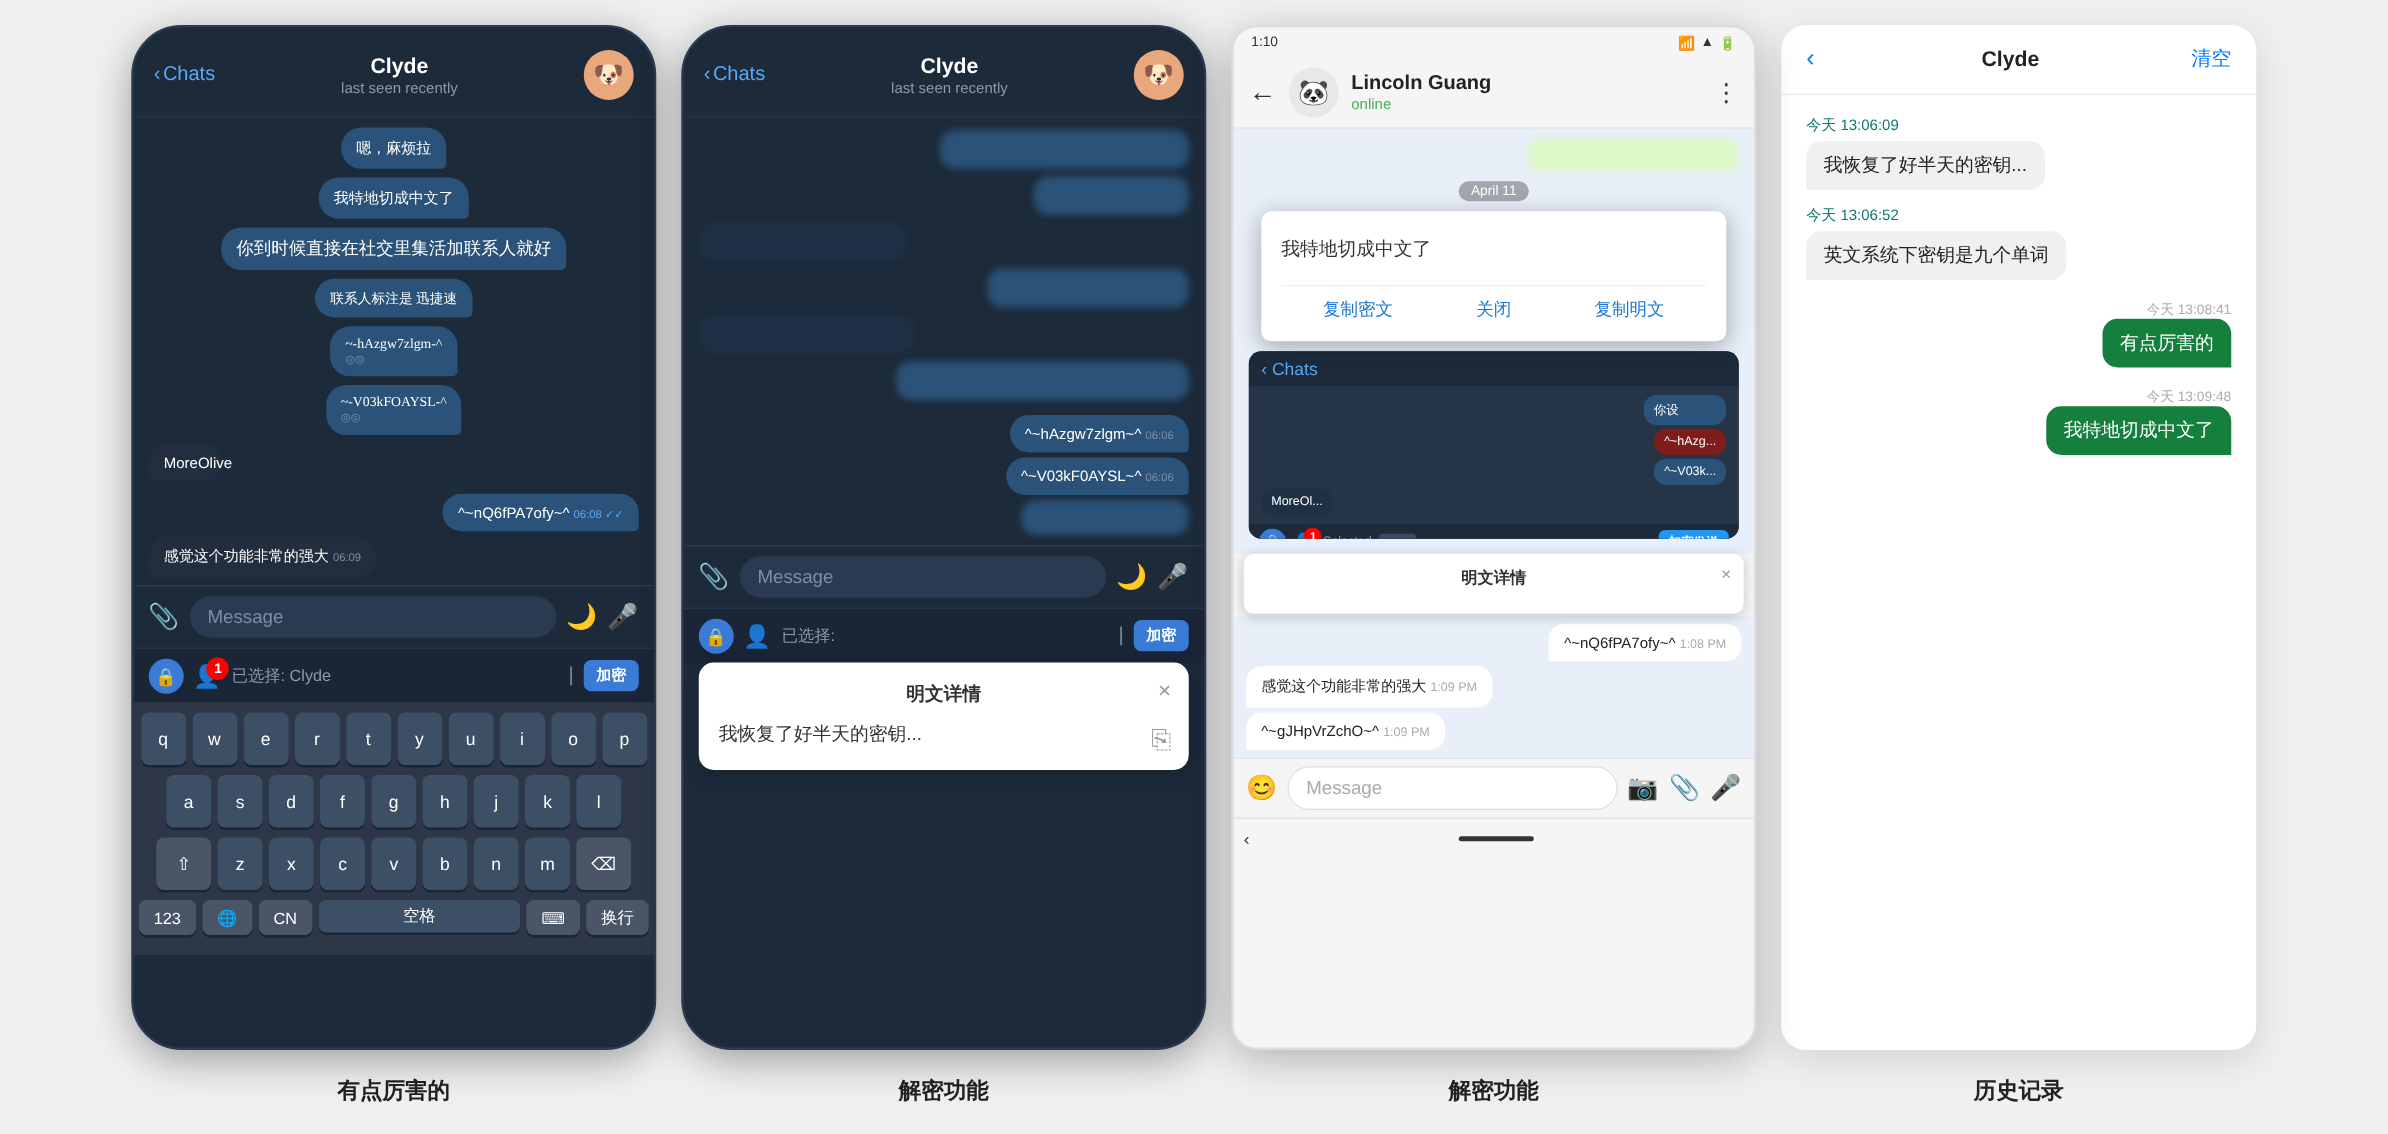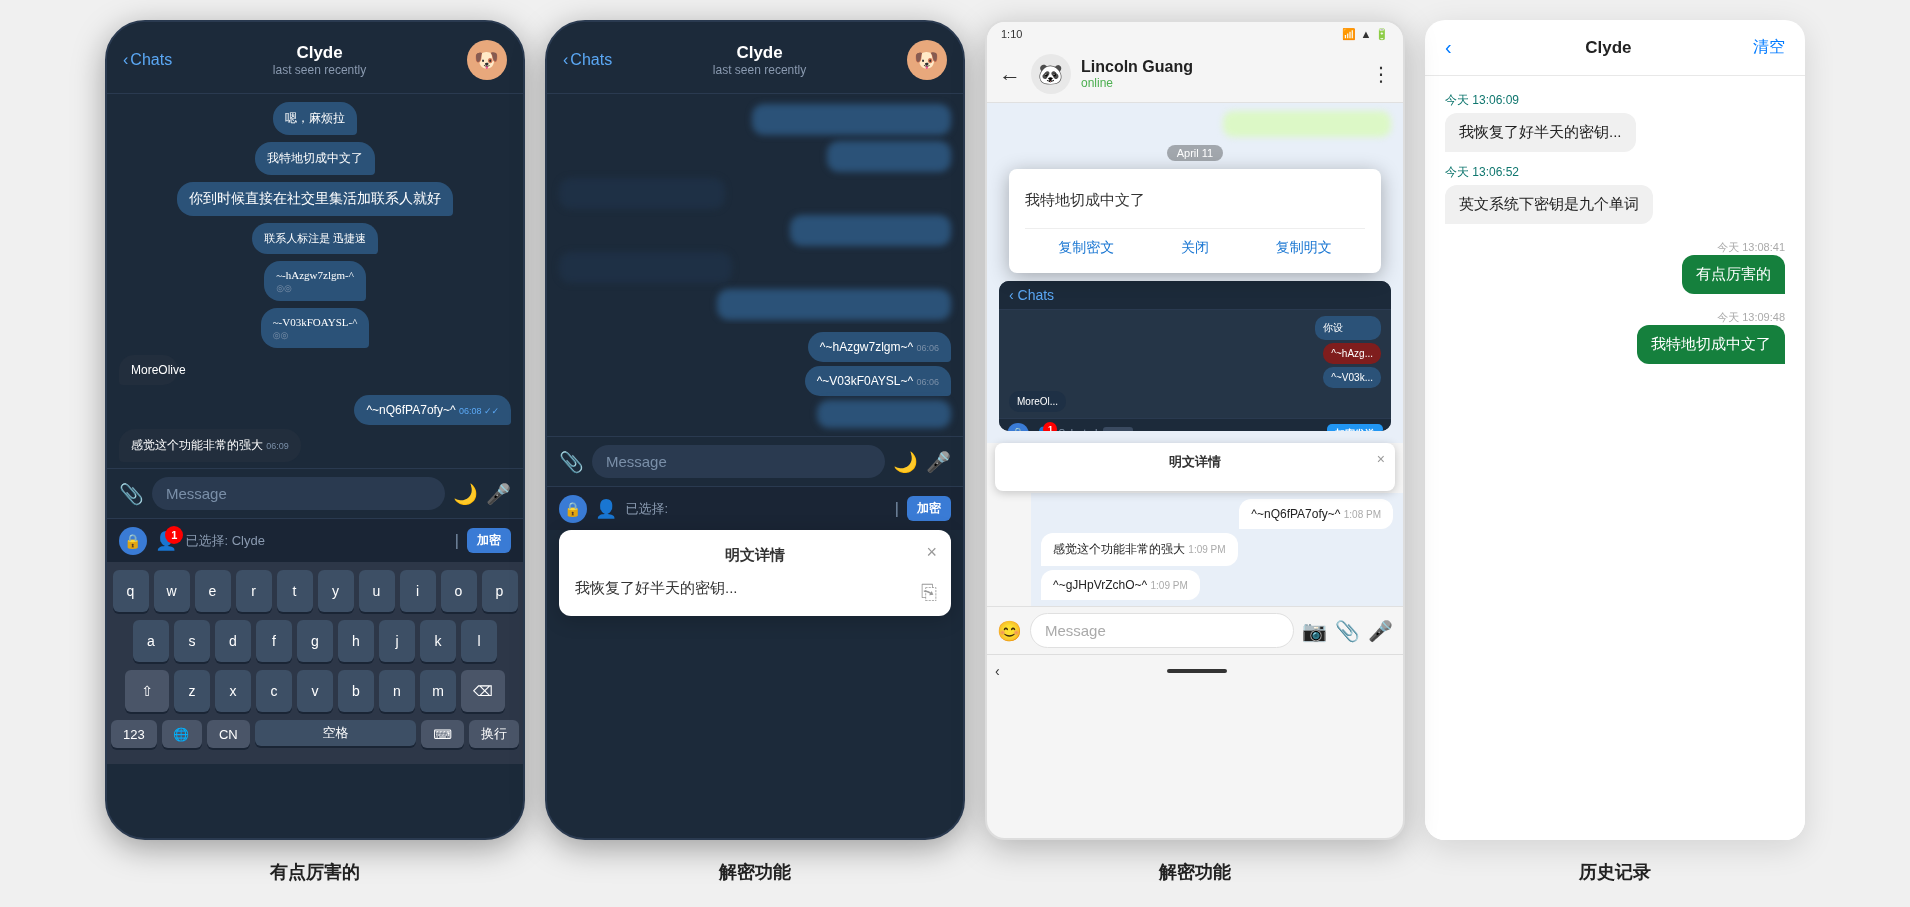--- a/index.html
+++ b/index.html
@@ -760,21 +760,21 @@
           <div style="background:#2196f3;color:#fff;border-radius:5px;padding:3px 8px;font-size:10px;font-weight:600;margin-left:auto;">加密发送</div>
         </div>
       </div>
     </div>
 
     <div style="background:#fff;border-radius:8px;padding:10px 14px 14px;margin:0 8px 2px;box-shadow:0 2px 10px rgba(0,0,0,0.2);position:relative;">
       <div style="text-align:center;color:#333;font-size:13px;font-weight:600;margin-bottom:6px;">明文详情</div>
       <span style="position:absolute;top:8px;right:10px;color:#999;font-size:14px;">×</span>
     </div>
 
-    <div style="background:#e8eff8;padding:6px 10px;display:flex;flex-direction:column;gap:4px;flex:1;overflow:hidden;margin-left:44px;">
+    <div style="background:#e8eff8;padding:6px 10px;display:flex;flex-direction:column;gap:4px;flex:1;overflow:hidden;">
       <div style="display:flex;justify-content:flex-end;">
         <div class="android-msg-in" style="font-size:12px;align-self:flex-end;background:#fff;">^~nQ6fPA7ofy~^ <span style="font-size:10px;color:#aaa;">1:08 PM</span></div>
       </div>
       <div style="display:flex;justify-content:flex-start;">
         <div class="android-msg-in" style="font-size:12px;">感觉这个功能非常的强大 <span style="font-size:10px;color:#aaa;">1:09 PM</span></div>
       </div>
       <div style="display:flex;justify-content:flex-start;">
         <div class="android-msg-in" style="font-size:12px;">^~gJHpVrZchO~^ <span style="font-size:10px;color:#aaa;">1:09 PM</span></div>
       </div>
     </div>

